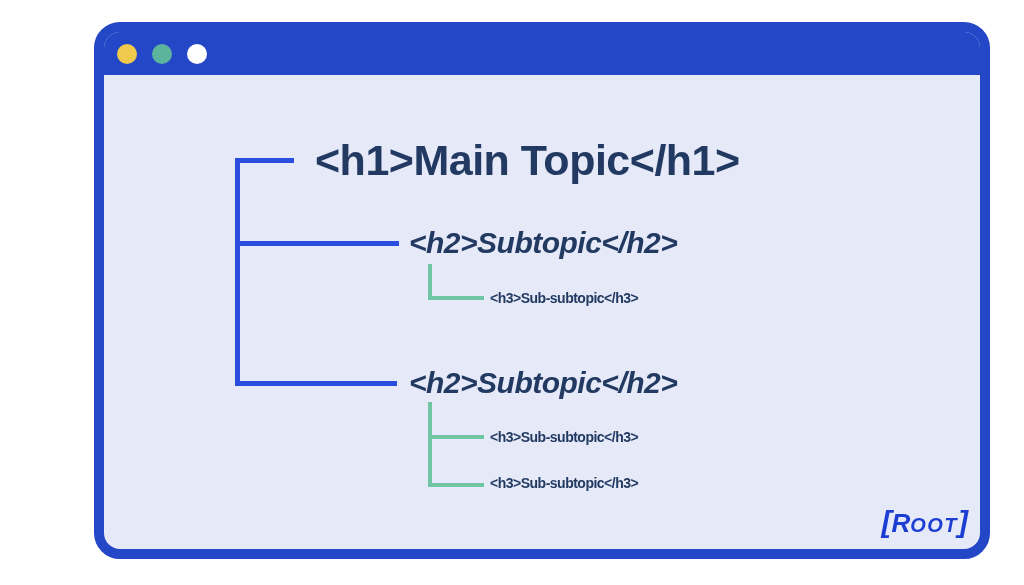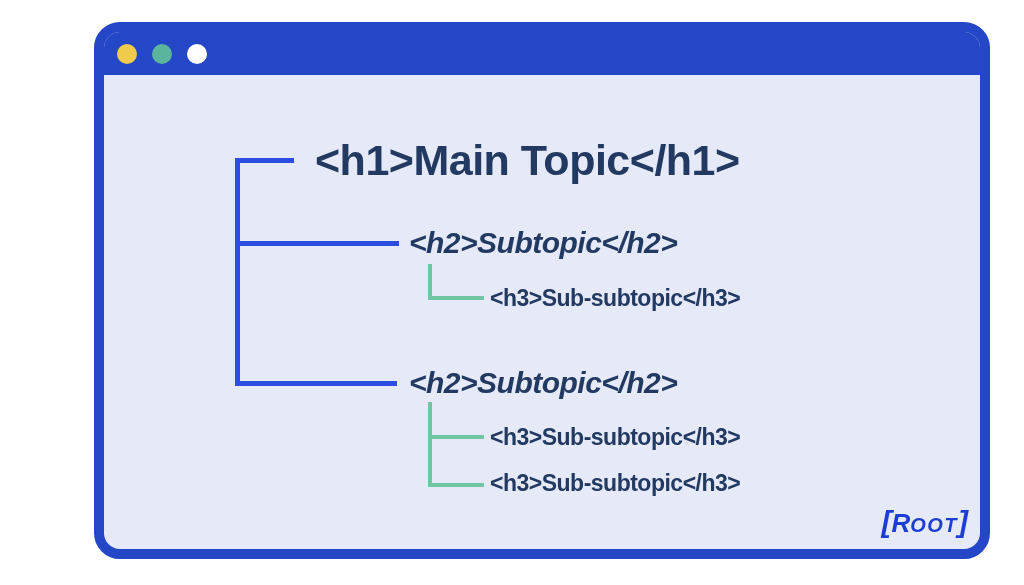--- a/index.html
+++ b/index.html
@@ -57,21 +57,21 @@
   }
   .node {
     position: absolute;
     font-weight: bold;
     color: #223a61;
     white-space: nowrap;
     letter-spacing: -0.5px;
   }
   .node.lvl1 { font-size: 43px; line-height: 48px; }
   .node.lvl2 { font-size: 30px; line-height: 36px; font-style: italic; }
-  .node.lvl3 { font-size: 23px; line-height: 26px; }
+  .node.lvl3 { font-size: 14px; line-height: 26px; }
   .line {
     position: absolute;
   }
   .line.blue { background: #2c4ee0; }
   .line.teal { background: #70c5a3; }
   .logo {
     position: absolute;
     right: 12px;
     bottom: 10px;
     color: #1d3ed3;

